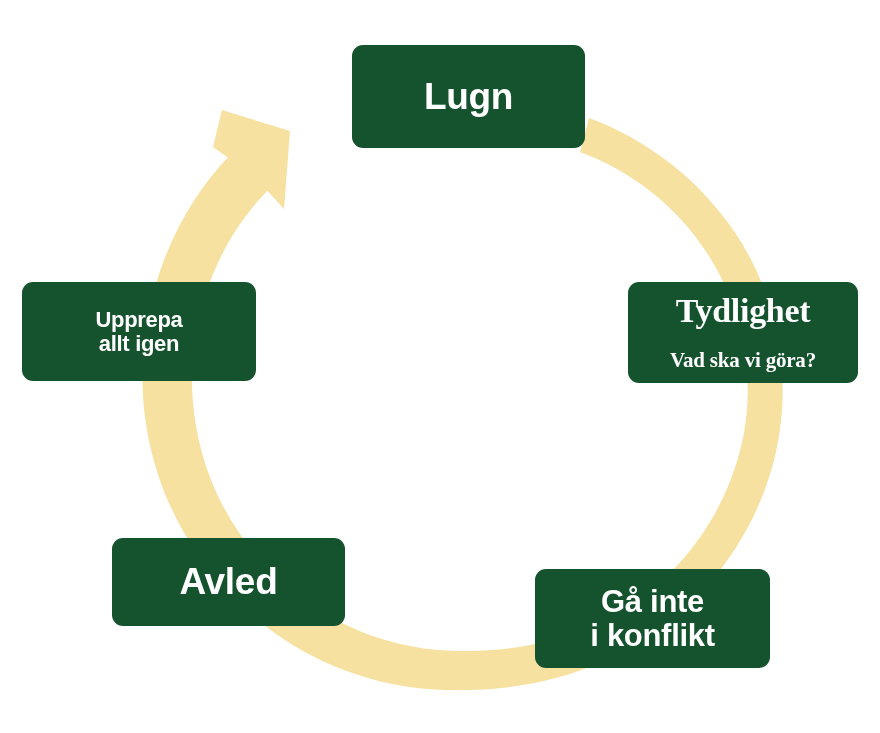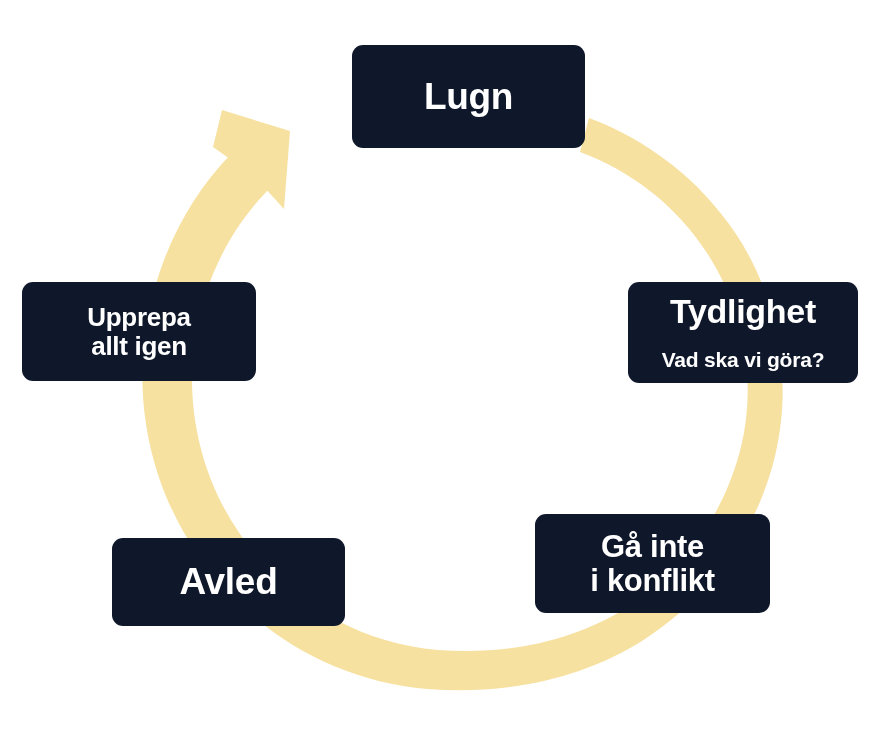--- a/index.html
+++ b/index.html
@@ -21,21 +21,21 @@
   #ring-svg {
     position: absolute;
     left: 0;
     top: 0;
     width: 880px;
     height: 733px;
   }
   .node-box {
     position: absolute;
     box-sizing: border-box;
-    background: #0f172a;
+    background: #14532d;
     border-radius: 11px;
     display: flex;
     flex-direction: column;
     align-items: center;
     justify-content: center;
     color: #ffffff;
     text-align: center;
     line-height: 1.08;
     z-index: 5;
   }
@@ -47,28 +47,28 @@
   }
   .node-sub {
     font-weight: bold;
     font-size: 21px;
     letter-spacing: -0.2px;
     margin-top: 19px;
   }
 
   
   #node-lugn      { left: 352px; top: 45px;  width: 233px; height: 103px; }
-  #node-tydlighet { left: 628px; top: 282px; width: 230px; height: 101px; }
-  #node-konflikt  { left: 535px; top: 514px; width: 235px; height: 99px;  }
+  #node-tydlighet { left: 628px; top: 282px; width: 230px; height: 101px; font-family: Liberation Serif, serif; }
+  #node-konflikt  { left: 535px; top: 569px; width: 235px; height: 99px;  }
   #node-avled     { left: 112px; top: 538px; width: 233px; height: 88px;  }
   #node-upprepa   { left: 22px;  top: 282px; width: 234px; height: 99px;  }
 
   #node-tydlighet .node-title { font-size: 34px; }
   #node-konflikt  .node-title { font-size: 31px; }
-  #node-upprepa   .node-title { font-size: 26px; }
+  #node-upprepa   .node-title { font-size: 22px; }
 </style>
 </head>
 <body>
 
 <div id="canvas">
 
   <svg id="ring-svg" viewBox="0 0 880 733" aria-hidden="true">
 
     <path fill="#F7E1A0" d="M 589,118
              C 648,140 700,180 736,234

